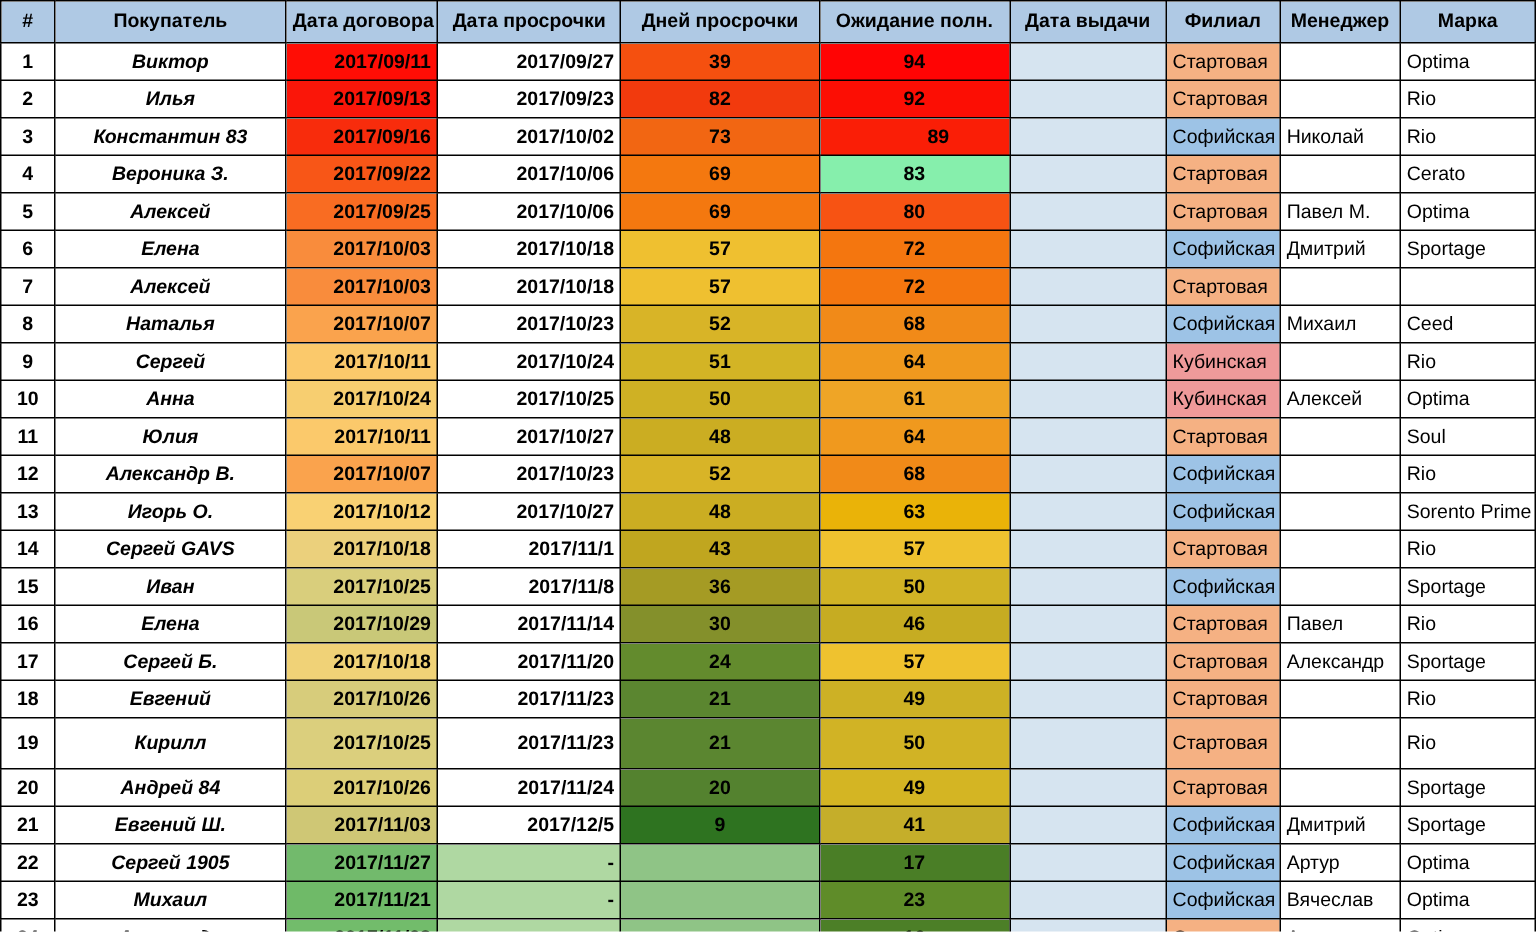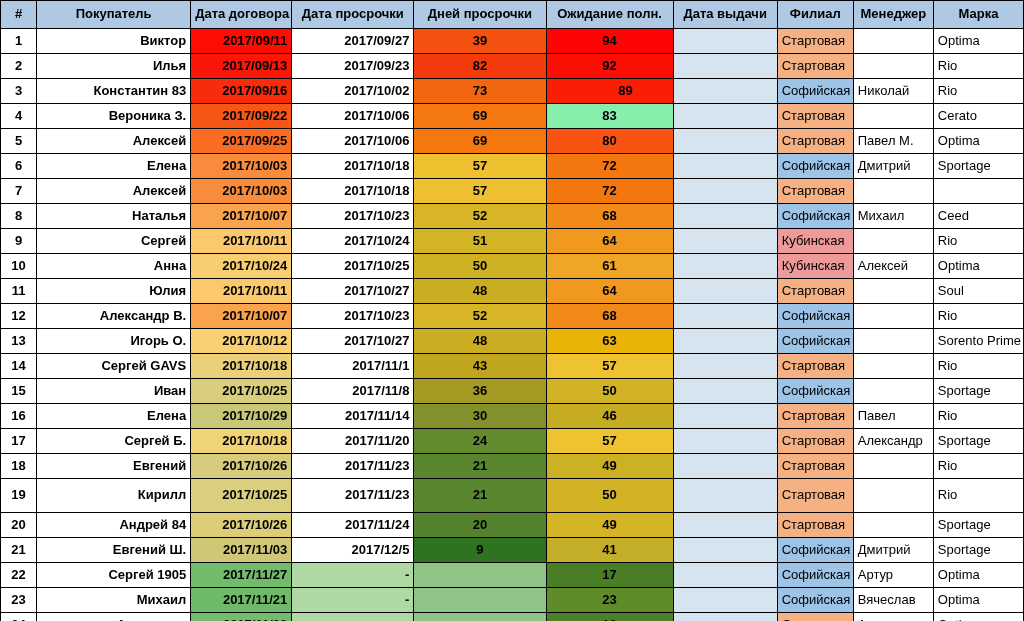--- a/index.html
+++ b/index.html
@@ -43,21 +43,21 @@
   col.c-expect   { width: 127px; }
   col.c-issue    { width: 104px; }
   col.c-branch   { width: 76px;  }
   col.c-manager  { width: 80px;  }
   col.c-brand    { width: 90px;  }
 
   tbody tr { height: 25px; }
   tbody tr.tall { height: 34px; }
 
   td.idx     { text-align: center; font-weight: bold; font-size: 13px; }
-  td.buyer   { text-align: right;   font-weight: bold; }
+  td.buyer   { text-align: center;   font-weight: bold; font-style: italic; }
   td.contract{ text-align: right;  font-weight: bold; }
   td.overdue { text-align: right;  font-weight: bold; }
   td.days    { text-align: center; font-weight: bold; font-size: 14px; }
   td.expect  { text-align: center; font-weight: bold; font-size: 14px; }
   td.issue   { text-align: center; }
   td.branch  { text-align: left;   font-size: 12.5px; }
   td.manager { text-align: left;   font-size: 12.5px; }
   td.brand   { text-align: left;   font-size: 12.5px; }
 </style>
 </head>

